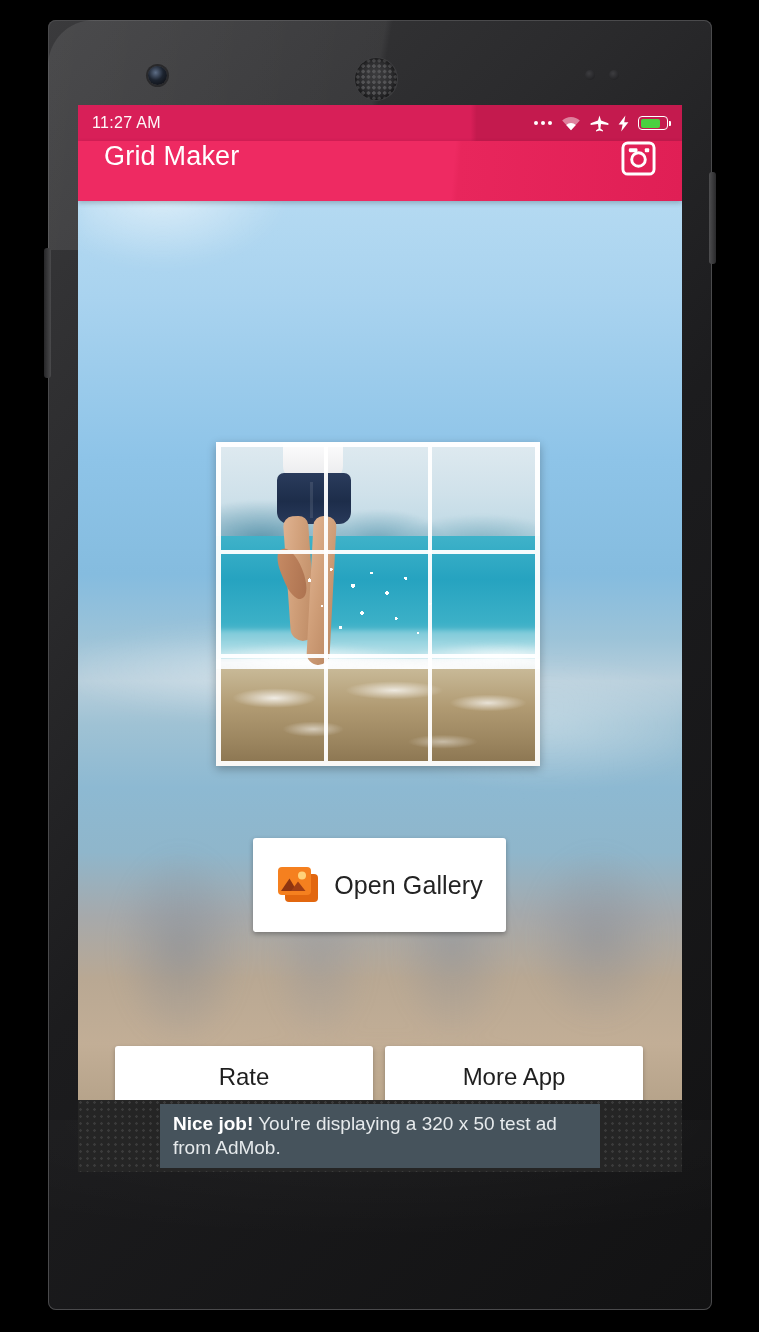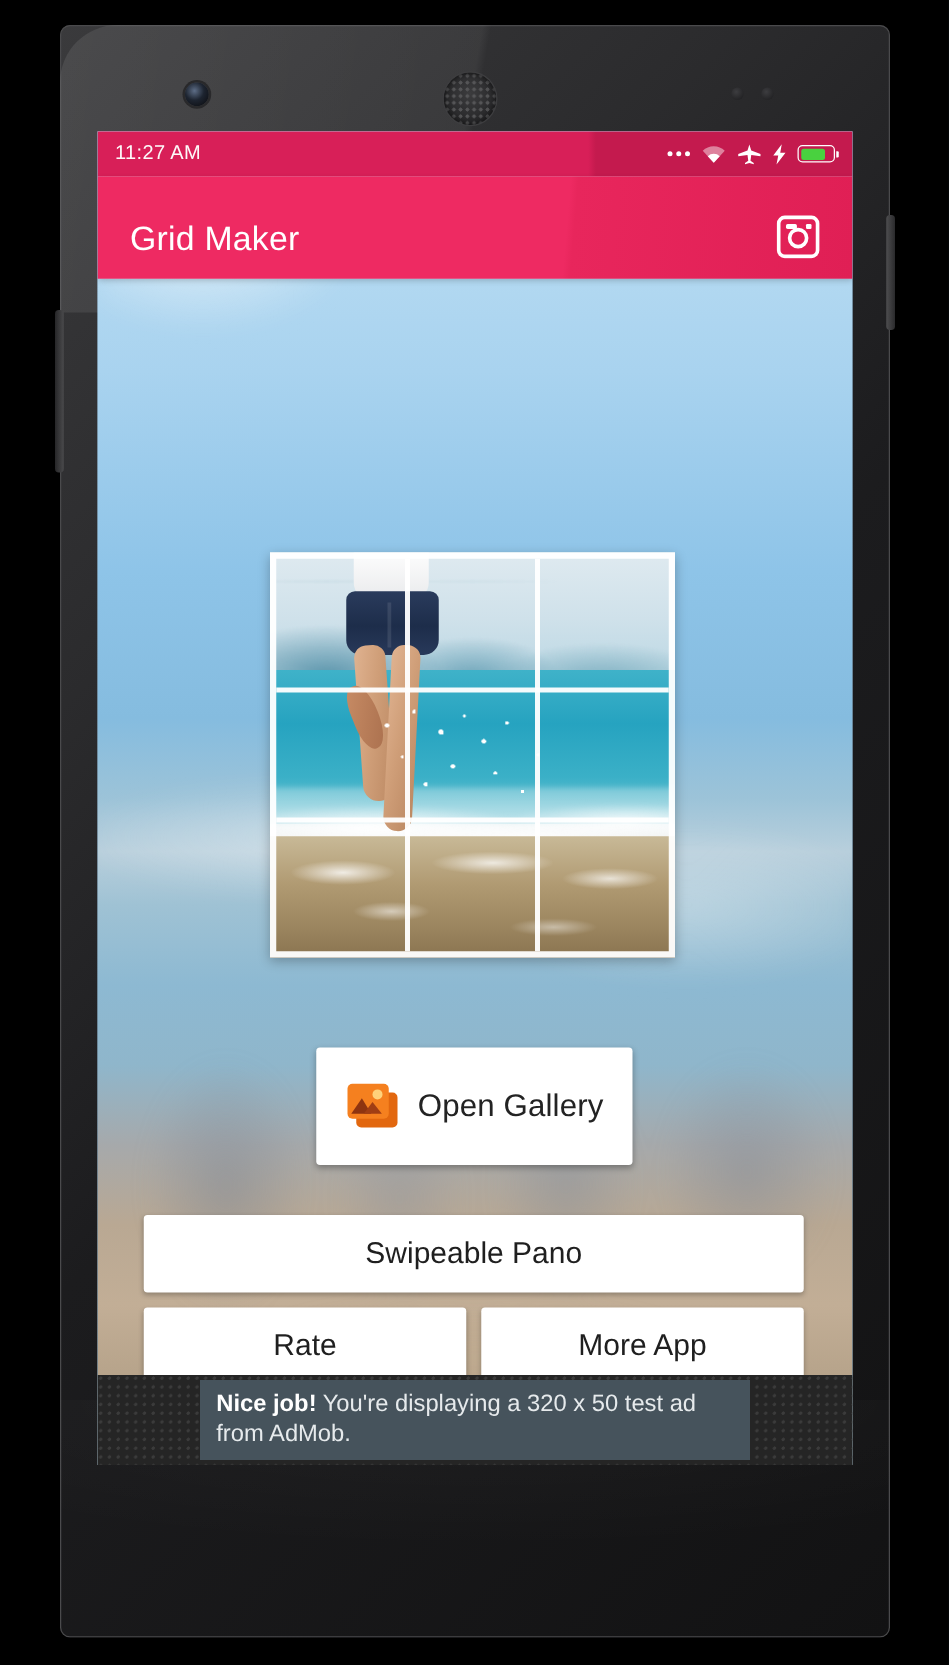--- a/index.html
+++ b/index.html
@@ -214,26 +214,26 @@
     width: 78%;
     background: #49d13f;
     border-radius: 2px;
   }
 
   
   .appbar {
     position: absolute;
     left: 0; top: 36px;
     width: 604px;
-    height: 82px;
+    height: 60px;
     background: linear-gradient(95deg, #ee2a62 0%, #ee2a62 62%, #e8265c 63%, #e01f55 100%);
     display: flex;
-    align-items: flex-end;
+    align-items: flex-start;
     justify-content: space-between;
-    padding: 16px 26px;
+    padding: 0 26px;
     box-sizing: border-box;
     box-shadow: 0 2px 5px rgba(0,0,0,0.22);
   }
   .appbar-title {
     color: #ffffff;
     font-size: 27px;
     font-weight: 400;
     letter-spacing: 0.2px;
   }
   .ig-icon {
@@ -616,23 +616,20 @@
         <svg class="gallery-icon" viewBox="0 0 46 42">
           <rect x="9" y="10" width="33" height="28" rx="4" fill="#E2670F"></rect>
           <rect x="2" y="3" width="33" height="28" rx="4" fill="#F5801F"></rect>
           <circle cx="26" cy="11.5" r="4" fill="#FFD27A"></circle>
           <path d="M5 27 L13.5 14.5 L21 27 Z" fill="#8E3410"></path>
           <path d="M15 27 L22 17.5 L29.5 27 Z" fill="#A03E14"></path>
         </svg>
         <span class="lbl">Open Gallery</span>
       </div>
 
-      <div class="btn-wide">
-        <span class="lbl">Swipeable Pano</span>
-      </div>
 
       <div class="btn-half left">
         <span class="lbl">Rate</span>
       </div>
 
       <div class="btn-half right">
         <span class="lbl">More App</span>
       </div>
 
       <div class="ad-banner">

